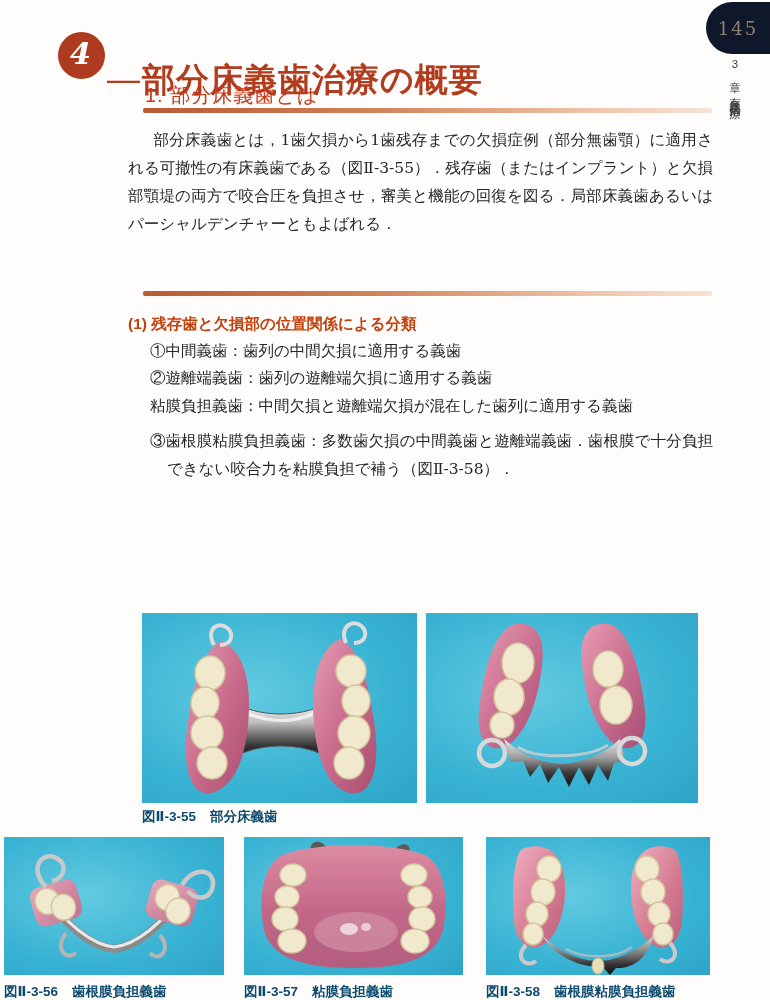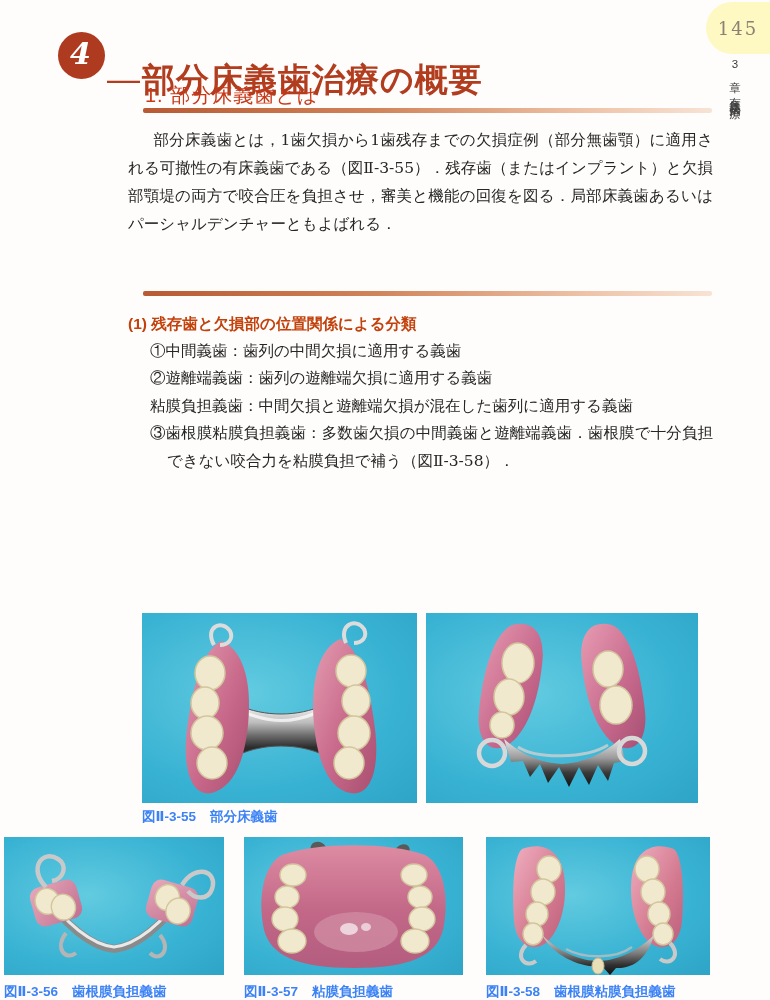--- a/index.html
+++ b/index.html
@@ -6,21 +6,21 @@
   html,body { background:#e8e8e8; }
   .page {
     position:relative; width:770px; height:1000px; margin:0 auto;
     background:#fefdfb; overflow:hidden;
     font-family:"DejaVu Serif","Liberation Serif",serif;
     color:#2b2b2b;
   }
   
   .page-tab {
     position:absolute; top:2px; right:0; width:64px; height:52px;
-    background:#fef9c3; border-radius:26px 0 0 26px;
+    background:#0f172a; border-radius:26px 0 0 26px;
     display:flex; align-items:center; justify-content:center;
   }
   .page-tab span {
     font-family:"DejaVu Serif",serif; font-size:18px; letter-spacing:2px;
     color:#8d8072; font-weight:400;
   }
   
   .side-chapter {
     position:absolute; top:58px; right:28px; height:200px;
     writing-mode:vertical-rl; text-orientation:upright;
@@ -63,30 +63,30 @@
     position:absolute; left:128px; top:126px; width:585px;
     font-size:15.5px; line-height:28px; text-align:justify;
     text-indent:1.65em; color:#262626;
   }
   .cls-block { position:absolute; left:122px; top:310px; width:591px; line-height:27.5px; }
   .cls-label {
     font-family:"Liberation Sans","DejaVu Sans",sans-serif;
     font-size:15.5px; font-weight:bold; color:#c2410c; margin-left:6px;
   }
   .cls-item { font-size:15.5px; color:#262626; text-indent:1.8em; text-align:justify; }
-  .cls-item.hang { margin-left:2.9em; text-indent:-1.1em; }
+  .cls-item.hang { margin-left:2.9em; text-indent:-1.1em;margin-top:8px; }
   
   .photo {
     position:absolute; overflow:hidden;
     background:radial-gradient(ellipse at 38% 42%, #62cbe0 0%, #38b2d3 62%, #2ea4c6 100%);
   }
   .photo svg { display:block; width:100%; height:100%; }
   .fig-caption {
     position:absolute; font-family:"Liberation Sans","DejaVu Sans",sans-serif;
-    font-size:13.5px; font-weight:bold; color:#3b82f6; white-space:nowrap;
+    font-size:13.5px; font-weight:bold; color:#0c4a6e; white-space:nowrap;
   }
   .fig-caption .cap-title { margin-left:14px; }
 </style>
 </head>
 <body>
 
 <div class="page">
 
   <div class="page-tab">
     <span>145</span>

